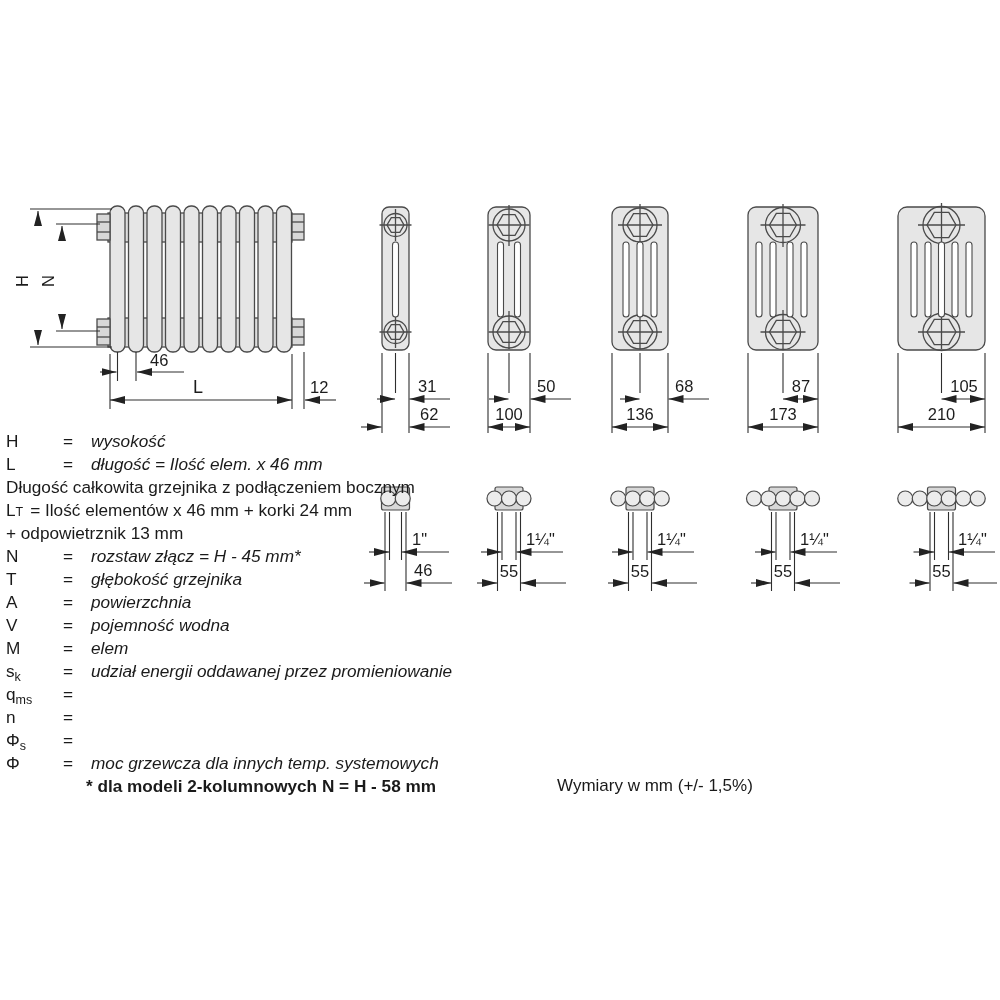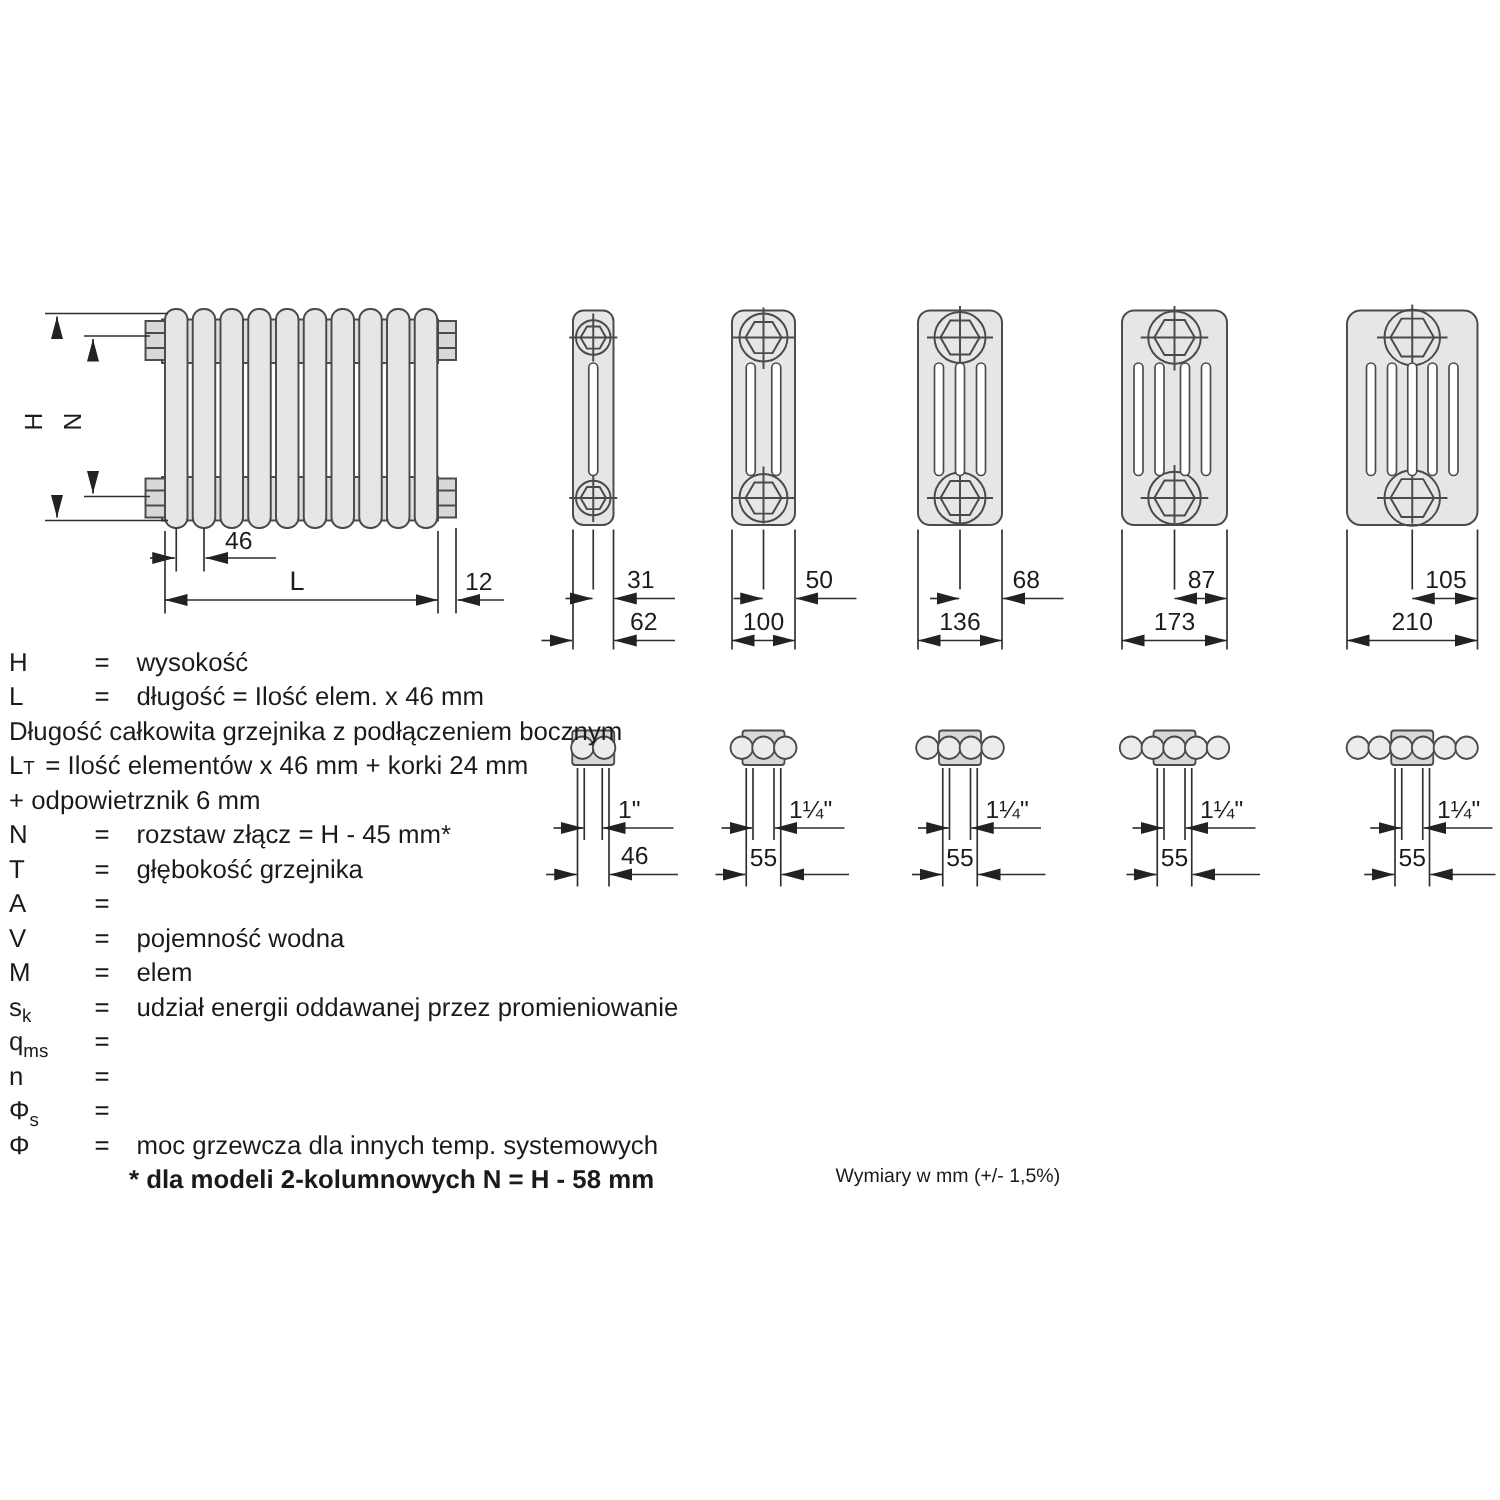--- a/index.html
+++ b/index.html
@@ -5,27 +5,27 @@
   html,body{margin:0;padding:0;background:#fff;}
   .page{position:relative;width:1000px;height:1000px;background:#ffffff;overflow:hidden;
         font-family:"Liberation Sans","DejaVu Sans",sans-serif;color:#1a1a1a;}
   svg text{font-family:"Liberation Sans","DejaVu Sans",sans-serif;fill:#1c1c1c;}
   .dimtxt{font-size:16.5px;}
   .dimtxt-big{font-size:18px;}
   .legend{position:absolute;left:6px;top:430px;width:470px;font-size:17.2px;line-height:23px;}
   .lrow{height:23px;white-space:nowrap;display:flex;align-items:baseline;}
   .lrow .sym{display:inline-block;width:57px;flex:0 0 57px;}
   .lrow .eq{display:inline-block;width:28px;flex:0 0 28px;}
-  .lrow .desc{flex:1;}
+  .lrow .desc{flex:1;font-style:italic;}
   .lrow sub{font-size:12.5px;}
   .lrow.para{display:block;}
   .lrow.formula sub{margin-right:2px;}
   .lrow.formula .rest{margin-left:5px;}
   .lrow.footnote{padding-left:80px;font-weight:bold;}
-  .note{position:absolute;left:557px;top:776px;font-size:13px;}
+  .note{position:absolute;left:557px;top:776px;font-size:17px;}
 </style>
 </head>
 <body>
 
 <div class="page">
 
 <svg width="1000" height="1000" viewBox="0 0 1000 1000">
   <defs>
     <marker id="aE" markerWidth="16" markerHeight="10" refX="15" refY="5" orient="auto" markerUnits="userSpaceOnUse">
       <path d="M0,1 L15,5 L0,9 Z" fill="#222"></path>
@@ -339,34 +339,35 @@
     <span class="sym"><span>L</span><sub></sub></span>
         <span class="eq">=</span>
         <span class="desc">długość = Ilość elem. x 46 mm</span>
   </div>
   <div class="lrow para">Długość całkowita grzejnika z podłączeniem bocznym</div>
   <div class="lrow formula">
     <span>L</span>
         <sub>T</sub>
         <span class="rest">= Ilość elementów x 46 mm + korki 24 mm</span>
   </div>
-  <div class="lrow para">+ odpowietrznik 6 mm</div>
+  <div class="lrow para">+ odpowietrznik 13 mm</div>
   <div class="lrow">
     <span class="sym"><span>N</span><sub></sub></span>
         <span class="eq">=</span>
         <span class="desc">rozstaw złącz = H - 45 mm*</span>
   </div>
   <div class="lrow">
     <span class="sym"><span>T</span><sub></sub></span>
         <span class="eq">=</span>
         <span class="desc">głębokość grzejnika</span>
   </div>
   <div class="lrow">
     <span class="sym"><span>A</span><sub></sub></span>
         <span class="eq">=</span>
+        <span class="desc">powierzchnia</span>
   </div>
   <div class="lrow">
     <span class="sym"><span>V</span><sub></sub></span>
         <span class="eq">=</span>
         <span class="desc">pojemność wodna</span>
   </div>
   <div class="lrow">
     <span class="sym"><span>M</span><sub></sub></span>
         <span class="eq">=</span>
         <span class="desc">elem</span>

